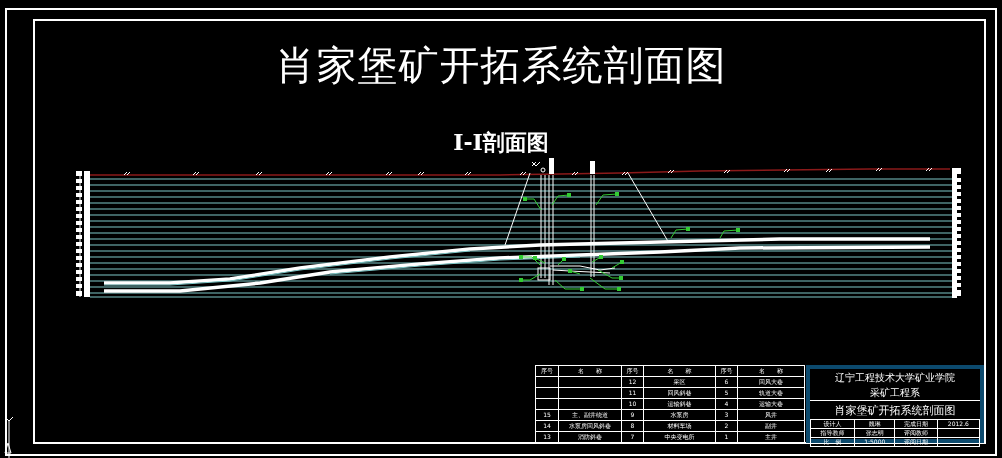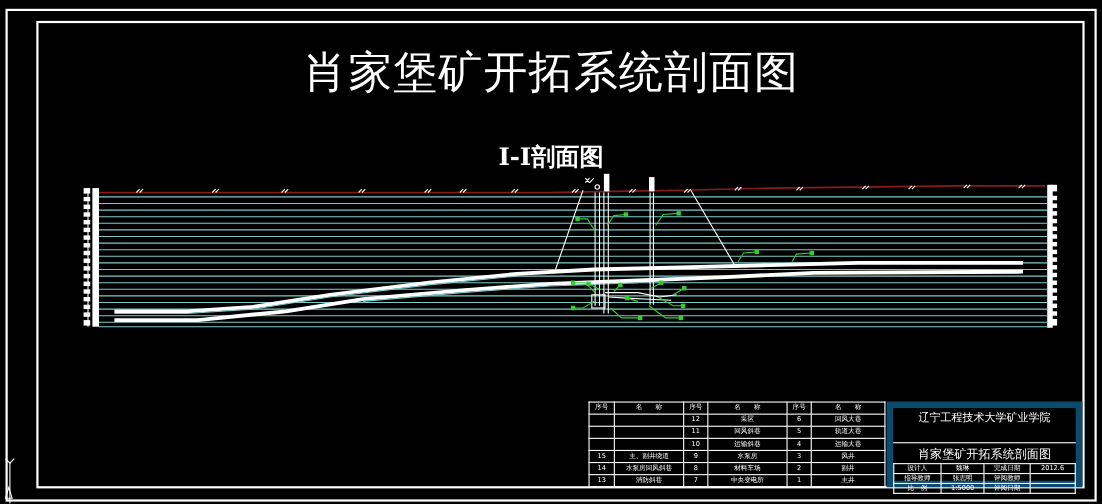--- a/index.html
+++ b/index.html
@@ -6,21 +6,21 @@
   body{width:1002px;height:458px;position:relative;overflow:hidden;font-family:"DejaVu Sans",sans-serif;color:#fff;}
   .frame{position:absolute;border:2px solid #fff;box-sizing:border-box;}
   #outer{left:5px;top:8px;width:992px;height:448px;}
   #inner{left:33px;top:19px;width:953px;height:425px;}
   .title{position:absolute;left:0;width:1002px;text-align:center;color:#fff;}
   #main-title{top:38px;font-size:40px;letter-spacing:1px;font-family:"DejaVu Sans",sans-serif;}
   #sub-title{top:128px;font-size:22px;font-family:"DejaVu Serif",serif;font-weight:bold;}
   svg{position:absolute;left:0;top:0;}
   table.parts{position:absolute;left:535px;top:365px;border-collapse:collapse;font-size:6px;}
   table.parts td{border:1px solid #fff;height:10px;padding:0;text-align:center;color:#fff;line-height:10px;white-space:nowrap;overflow:hidden;}
-  .tb{position:absolute;left:806px;top:365px;width:178px;height:78px;border:6px solid #0c4a6e;box-sizing:border-box;}
+  .tb{position:absolute;left:806px;top:365px;width:178px;height:78px;border:4px solid #0c4a6e;box-sizing:border-box;}
   .tb .row{position:absolute;left:0;width:100%;text-align:center;color:#fff;}
   .tb .grid{position:absolute;left:0;top:50px;width:100%;border-collapse:collapse;font-size:6px;}
   .tb .grid td{border:1px solid #fff;height:8px;padding:0;text-align:center;line-height:8px;white-space:nowrap;}
   #ucs{position:absolute;left:3px;top:412px;}
 </style>
 </head>
 <body>
 
 <div class="frame" id="outer"></div>
 <div class="frame" id="inner"></div>
@@ -255,20 +255,21 @@
     <td>7</td>
     <td>中央变电所</td>
     <td>1</td>
     <td>主井</td>
   </tr>
 </tbody>
   </table>
 
 <div class="tb">
   <div class="row" style="top:2px;font-size:10px;">辽宁工程技术大学矿业学院</div>
+  <div class="row" style="top:17px;font-size:10px;">采矿工程系</div>
   <div style="position:absolute;left:0;top:31px;width:100%;border-top:1px solid #fff;"></div>
   <div class="row" style="top:34px;font-size:11px;">肖家堡矿开拓系统剖面图</div>
   <table class="grid">
     <colgroup>
         <col style="width:26%">
         <col style="width:24%">
         <col style="width:25%">
         <col style="width:25%">
       </colgroup>
     <tbody>

